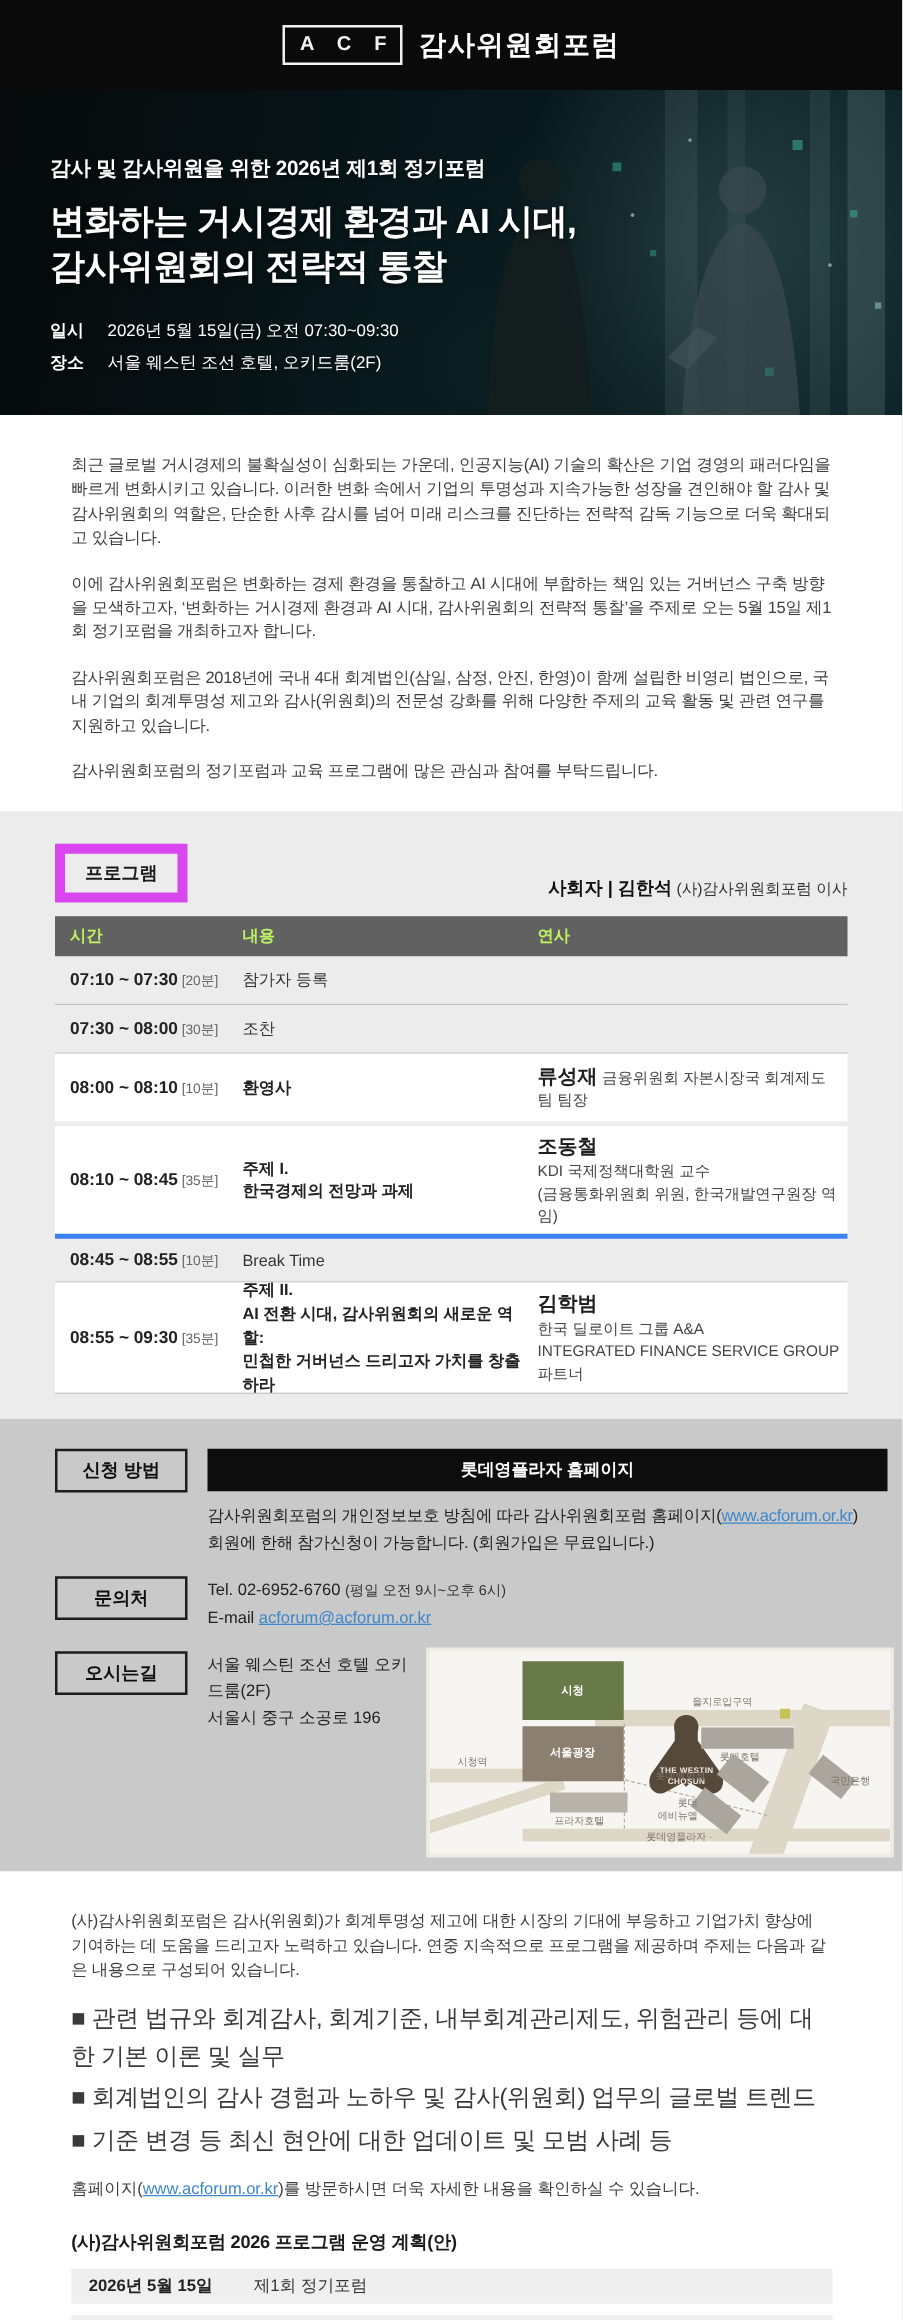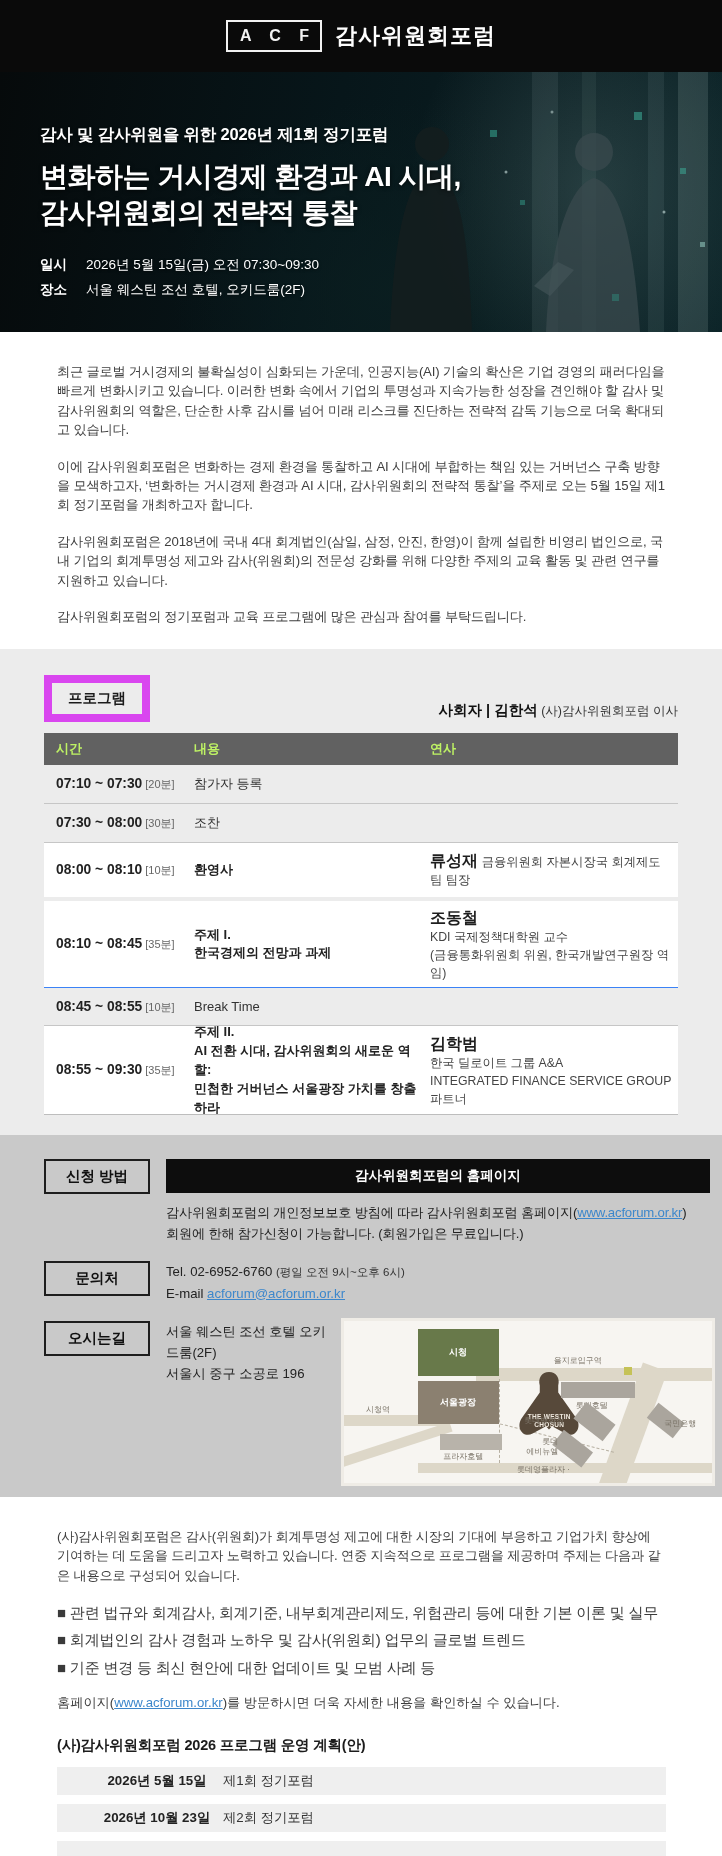--- a/index.html
+++ b/index.html
@@ -73,25 +73,25 @@
   .map .mlabel { position:absolute; font-size:8px; color:#7d766a; white-space:nowrap; line-height:1.25; }
   .map .station { position:absolute; width:8px; height:8px; background:#c5c257; }
   .map .dash { position:absolute; border-top:1px dashed #b7b0a2; }
   .westin-wrap { position:absolute; left:46%; top:30%; width:72px; height:84px; }
   .westin-txt { position:absolute; width:100%; top:52%; text-align:center; color:#efe9df; font-size:6.5px; font-weight:700; line-height:1.3; letter-spacing:.3px; }
 
   
   .outro { padding:30px 56px 0 57px; }
   .outro p.lead { font-size:13.2px; line-height:1.5; color:#3e3e3e; letter-spacing:-.2px; }
   .bullets { margin-top:15px; }
-  .bullets div { font-size:15px; color:#3a3a3a; line-height:1.55; margin-bottom:4px; letter-spacing:-.2px; }
+  .bullets div { font-size:19px; color:#3a3a3a; line-height:1.55; margin-bottom:4px; letter-spacing:-.2px; }
   .homepage-line { margin-top:15px; font-size:13.2px; color:#3e3e3e; }
   .plan-title { margin-top:24px; font-size:14.5px; font-weight:700; color:#1c1c1c; letter-spacing:-.2px; }
   .plan-rows { margin-top:12px; }
-  .plan-row { background:#efefef; height:28px; display:flex; align-items:center; padding-left:34px; margin-bottom:9px; font-size:13.3px; color:#333;text-align:center; }
+  .plan-row { background:#efefef; height:28px; display:flex; align-items:center; padding-left:14px; margin-bottom:9px; font-size:13.3px; color:#333; }
   .plan-date { font-weight:700; color:#222; width:132px; flex:none; }
 </style>
 </head>
 <body>
 
 <div class="page">
 
   <header class="topbar">
     <span class="acf-box" data-bind="header.logo_acronym">A C F</span>
     <span class="logo-name" data-bind="header.logo_name">감사위원회포럼</span>
@@ -183,47 +183,47 @@
           <span class="bold-line" data-bind="program.rows.3.content_line1">주제 I.</span>
             <span class="bold-line" data-bind="program.rows.3.content_line2">한국경제의 전망과 과제</span>
         </span>
         <span class="c-speaker speaker-lines">
           <span class="sp-name" data-bind="program.rows.3.speaker_name">조동철</span>
             <span class="sp-line" data-bind="program.rows.3.speaker_line1">KDI 국제정책대학원 교수</span>
             <span class="sp-line" data-bind="program.rows.3.speaker_line2">(금융통화위원회 위원, 한국개발연구원장 역임)</span>
         </span>
       </div>
 
-      <div class="trow r-plain" style="border-top:1px solid #3b82f6;">
+      <div class="trow r-plain" style="border-top:4px solid #3b82f6;">
         <span class="c-time"><b data-bind="program.rows.4.time">08:45 ~ 08:55</b><span class="dur" data-bind="program.rows.4.duration">[10분]</span></span>
         <span class="c-content" data-bind="program.rows.4.content">Break Time</span>
         <span class="c-speaker"></span>
       </div>
 
       <div class="trow r-card" style="height:88px;">
         <span class="c-time"><b data-bind="program.rows.5.time">08:55 ~ 09:30</b><span class="dur" data-bind="program.rows.5.duration">[35분]</span></span>
         <span class="c-content content-lines">
           <span class="bold-line" data-bind="program.rows.5.content_line1">주제 II.</span>
             <span class="bold-line" data-bind="program.rows.5.content_line2">AI 전환 시대, 감사위원회의 새로운 역할:</span>
-            <span class="bold-line" data-bind="program.rows.5.content_line3">민첩한 거버넌스 서울광장 가치를 창출하라</span>
+            <span class="bold-line" data-bind="program.rows.5.content_line3">민첩한 거버넌스 드리고자 가치를 창출하라</span>
         </span>
         <span class="c-speaker speaker-lines">
           <span class="sp-name" data-bind="program.rows.5.speaker_name">김학범</span>
             <span class="sp-line" data-bind="program.rows.5.speaker_line1">한국 딜로이트 그룹 A&amp;A</span>
             <span class="sp-line" data-bind="program.rows.5.speaker_line2">INTEGRATED FINANCE SERVICE GROUP 파트너</span>
         </span>
       </div>
     </div>
   </section>
 
   <section class="apply">
     <div class="a-row">
       <span class="a-label" data-bind="apply.method_label">신청 방법</span>
       <div class="a-content">
-        <div class="homepage-bar" data-bind="apply.homepage_bar">감사위원회포럼의 홈페이지</div>
+        <div class="homepage-bar" data-bind="apply.homepage_bar">롯데영플라자 홈페이지</div>
         <div class="a-text">
           <span data-bind="apply.policy_pre">감사위원회포럼의 개인정보보호 방침에 따라 감사위원회포럼 홈페이지(</span><a class="link" data-bind="apply.homepage_link">www.acforum.or.kr</a><span data-bind="apply.policy_post">)</span><br>
           <span data-bind="apply.policy_line2">회원에 한해 참가신청이 가능합니다. (회원가입은 무료입니다.)</span>
         </div>
       </div>
     </div>
 
     <div class="a-row">
       <span class="a-label" data-bind="apply.contact_label">문의처</span>
       <div class="a-content">

